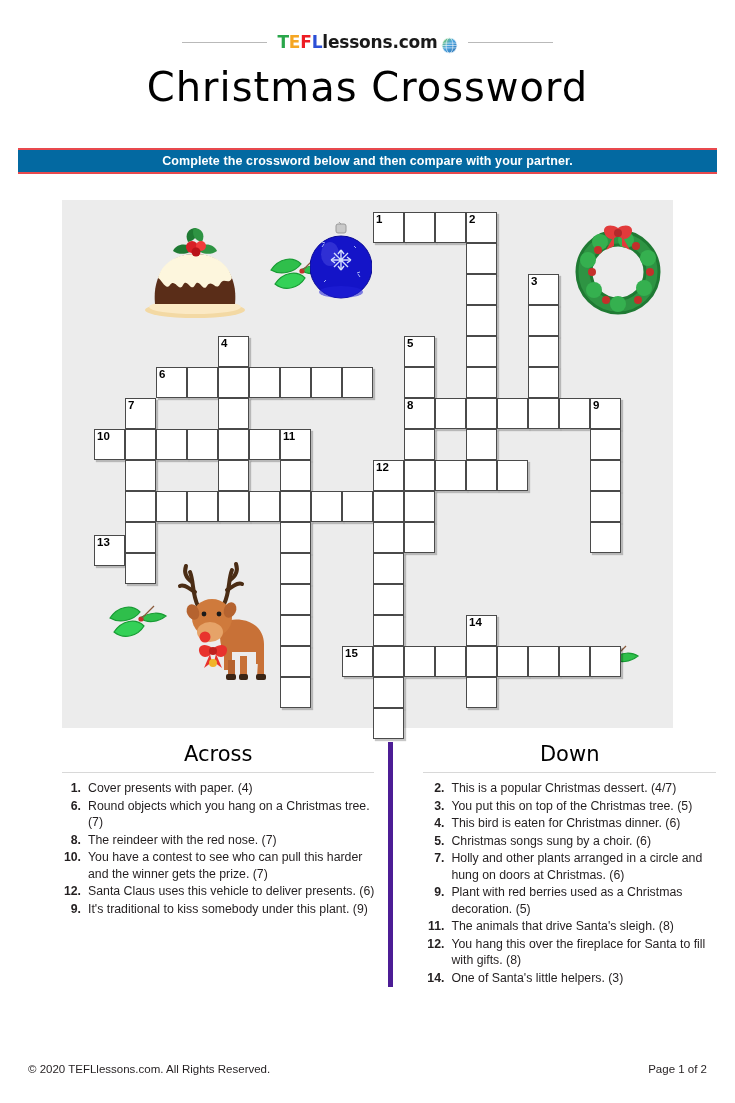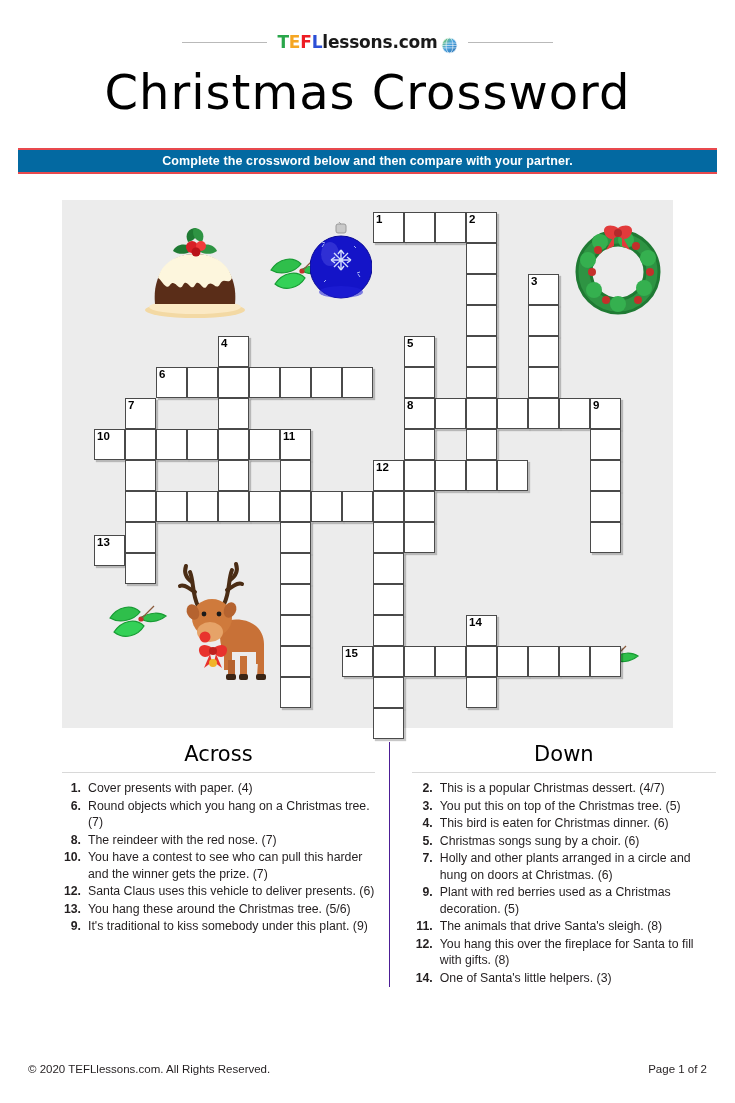--- a/index.html
+++ b/index.html
@@ -42,21 +42,21 @@
   .globe {
     display: inline-block; width: 17px; height: 17px;
     margin-left: 3px; position: relative; top: 3px;
   }
 
   .title {
     position: absolute;
     top: 64px; left: 0; width: 735px;
     text-align: center;
     font-family: "DejaVu Sans", sans-serif;
-    font-size: 48px;
+    font-size: 40px;
     font-weight: 400;
     letter-spacing: 1px;
     color: #000;
   }
 
   
   .banner {
     position: absolute;
     top: 148px; left: 18px;
     width: 699px; height: 26px;
@@ -102,21 +102,21 @@
   .art { position: absolute; }
 
   
   .clues {
     position: absolute;
     left: 26px; top: 742px; width: 690px;
     display: flex;
   }
   .cluecol { width: 345px; position: relative; }
   .cluecol.left { padding-right: 14px; margin-left: 36px; }
-  .cluecol.right { padding-left: 22px; border-left: 1px solid #4c1d95; }
+  .cluecol.right { padding-left: 30px; border-left: 5px solid #4c1d95; }
   .cluehead {
     text-align: center;
     font-family: "DejaVu Sans", sans-serif;
     font-size: 21px;
     font-weight: 400;
     color: #000;
     padding-bottom: 6px;
   }
   .clues-divider {
     border-top: 1px solid #d8d8d8;
@@ -469,24 +469,20 @@
         </li>
         <li>
           <span class="n">10.</span>
           <span class="txt">You have a contest to see who can pull this harder and the winner gets the prize. (7)</span>
         </li>
         <li>
           <span class="n">12.</span>
           <span class="txt">Santa Claus uses this vehicle to deliver presents. (6)</span>
         </li>
         <li>
-          <span class="n">13.</span>
-          <span class="txt">You hang these around the Christmas tree. (5/6)</span>
-        </li>
-        <li>
           <span class="n">9.</span>
           <span class="txt">It's traditional to kiss somebody under this plant. (9)</span>
         </li>
       </ol>
   </div>
   <div class="cluecol right">
     <div class="cluehead">Down</div>
     <div class="clues-divider"></div>
     <ol class="cluelist" id="down-list">
         <li>

